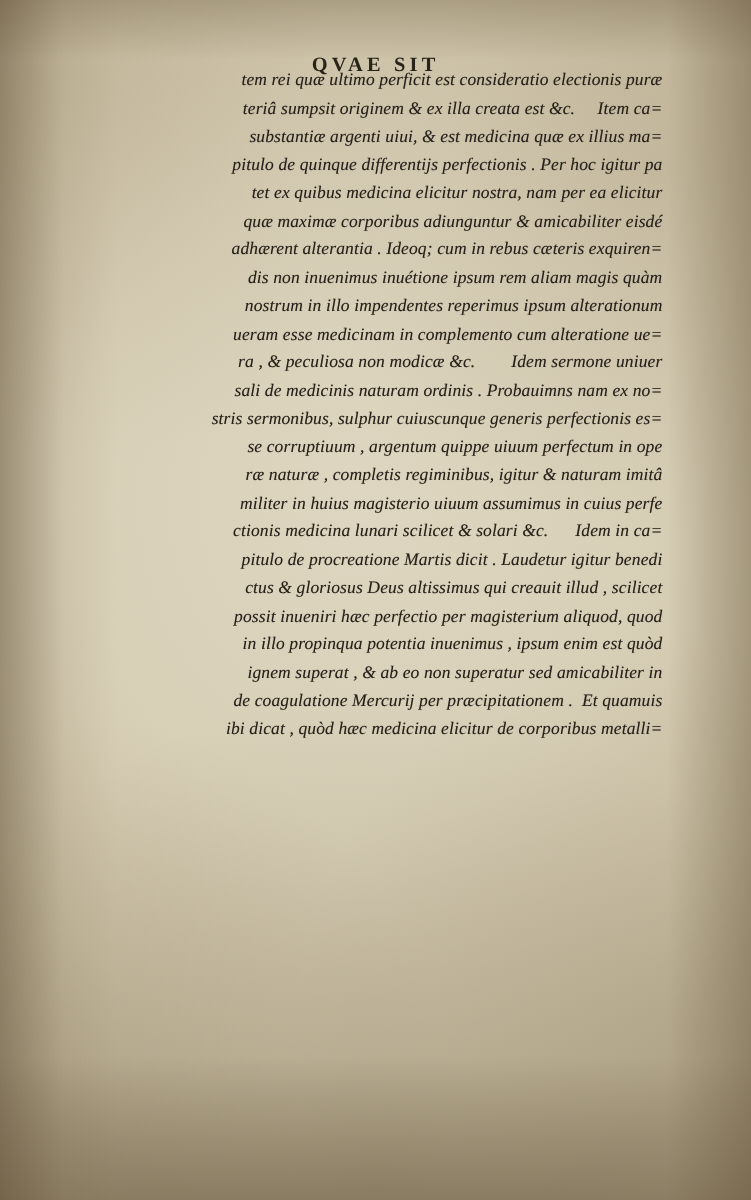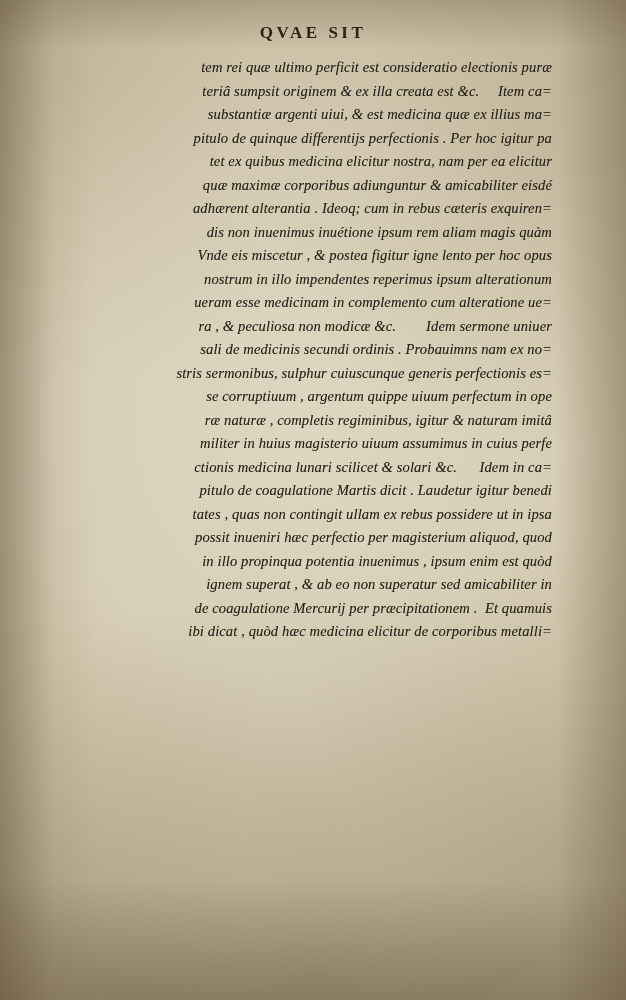--- a/index.html
+++ b/index.html
@@ -62,21 +62,21 @@
   .edge-bottom {
     position: absolute;
     left: 0; right: 0; bottom: 0;
     height: 120px;
     background: linear-gradient(to top, rgba(88,72,46,0.42), rgba(0,0,0,0) 100%);
     pointer-events: none;
   }
 
   .running-head {
     position: absolute;
-    top: 23px;
+    top: 44px;
     left: 0;
     right: 0;
     text-align: center;
     font-family: "Liberation Serif", serif;
     font-size: 17px;
     letter-spacing: 3.5px;
     color: #2a2318;
     font-weight: 600;
   }
 
@@ -116,31 +116,30 @@
 
   <div class="textblock">
     <div class="line it">tem rei quæ ultimo perficit est consideratio electionis puræ</div>
     <div class="line it">teriâ sumpsit originem &amp; ex illa creata est &amp;c.     Item ca=</div>
     <div class="line it">substantiæ argenti uiui, &amp; est medicina quæ ex illius ma=</div>
     <div class="line it">pitulo de quinque differentijs perfectionis . Per hoc igitur pa</div>
     <div class="line it">tet ex quibus medicina elicitur nostra, nam per ea elicitur</div>
     <div class="line it">quæ maximæ corporibus adiunguntur &amp; amicabiliter eisdé</div>
     <div class="line it">adhærent alterantia . Ideoq; cum in rebus cæteris exquiren=</div>
     <div class="line it">dis non inuenimus inuétione ipsum rem aliam magis quàm</div>
-    <div class="line it">Vnde eis miscetur , &amp; postea figitur igne lento per hoc opus</div>
     <div class="line it">nostrum in illo impendentes reperimus ipsum alterationum</div>
     <div class="line it">ueram esse medicinam in complemento cum alteratione ue=</div>
     <div class="line it">ra , &amp; peculiosa non modicæ &amp;c.        Idem sermone uniuer</div>
-    <div class="line it">sali de medicinis secundi ordinis . Probauimns nam ex no=</div>
+    <div class="line it">sali de medicinis naturam ordinis . Probauimns nam ex no=</div>
     <div class="line it">stris sermonibus, sulphur cuiuscunque generis perfectionis es=</div>
     <div class="line it">se corruptiuum , argentum quippe uiuum perfectum in ope</div>
     <div class="line it">ræ naturæ , completis regiminibus, igitur &amp; naturam imitâ</div>
     <div class="line it">militer in huius magisterio uiuum assumimus in cuius perfe</div>
     <div class="line it">ctionis medicina lunari scilicet &amp; solari &amp;c.      Idem in ca=</div>
-    <div class="line it">pitulo de coagulatione Martis dicit . Laudetur igitur benedi</div>
-    <div class="line it">tates , quas non contingit ullam ex rebus possidere ut in ipsa</div>
+    <div class="line it">pitulo de procreatione Martis dicit . Laudetur igitur benedi</div>
+    <div class="line it">ctus &amp; gloriosus Deus altissimus qui creauit illud , scilicet</div>
     <div class="line it">possit inueniri hæc perfectio per magisterium aliquod, quod</div>
     <div class="line it">in illo propinqua potentia inuenimus , ipsum enim est quòd</div>
     <div class="line it">ignem superat , &amp; ab eo non superatur sed amicabiliter in</div>
     <div class="line it">de coagulatione Mercurij per præcipitationem .  Et quamuis</div>
     <div class="line it">ibi dicat , quòd hæc medicina elicitur de corporibus metalli=</div>
   </div>
 </div>
 
 </body></html>

